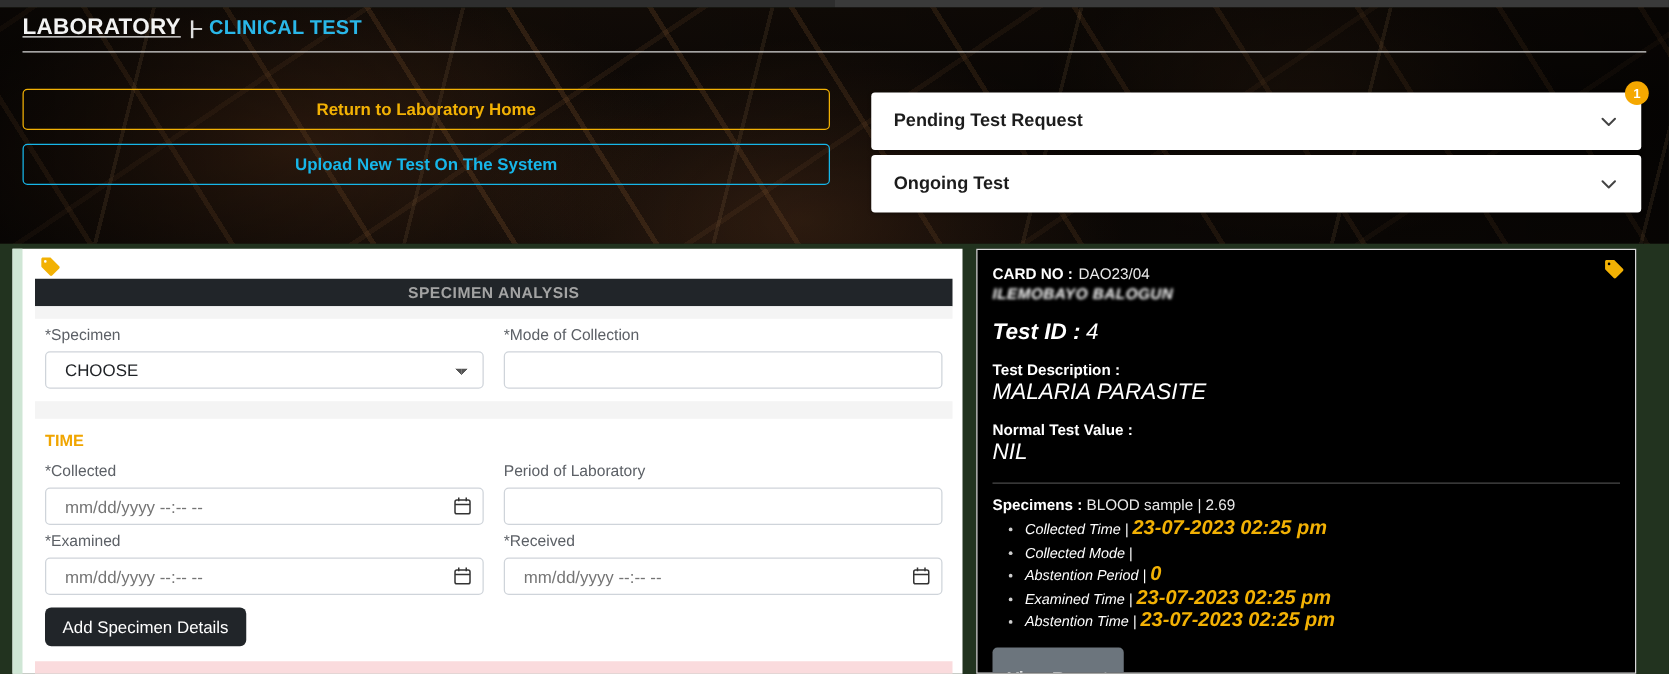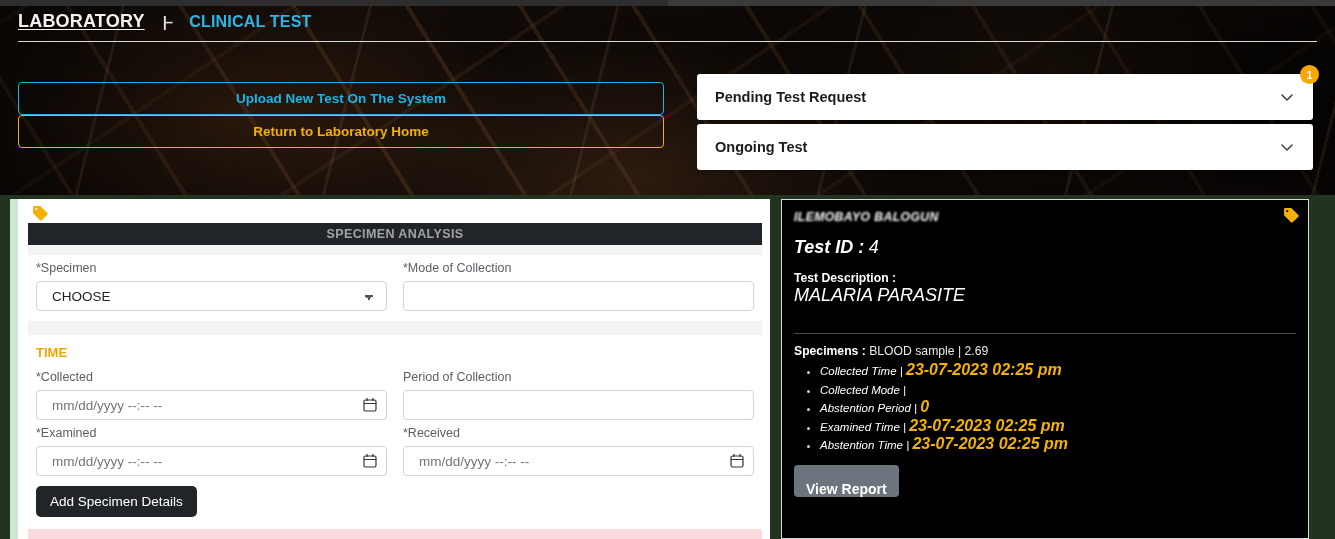--- a/index.html
+++ b/index.html
@@ -76,21 +76,21 @@
         rgba(200,150,95,0.00) 240px),
       linear-gradient(90deg, rgba(0,0,0,0.55) 0%, rgba(0,0,0,0.10) 30%, rgba(0,0,0,0.35) 62%, rgba(0,0,0,0.62) 100%);
   }
 
   
   .breadcrumb {
     position: absolute;
     left: 18px; top: 5px;
     display: flex;
     align-items: baseline;
-    gap: 18px;
+    gap: 7px;
     z-index: 5;
   }
   .crumb-lab {
     color: #f3f3f3;
     font-size: 18px;
     font-weight: 700;
     letter-spacing: .2px;
     text-decoration: underline;
     text-underline-offset: 2px;
   }
@@ -404,22 +404,22 @@
 
   <div class="breadcrumb">
     <span class="crumb-lab">LABORATORY</span>
     <span class="crumb-sep">|–</span>
     <span class="crumb-active">CLINICAL TEST</span>
   </div>
 
   <div class="header-rule"></div>
 
   <div class="hero-left-btns">
+    <div class="hero-btn amber">Return to Laboratory Home</div>
     <div class="hero-btn cyan">Upload New Test On The System</div>
-    <div class="hero-btn amber">Return to Laboratory Home</div>
   </div>
 
   <div class="accordion-wrap">
 
     <div class="accordion">
       <span class="accordion-label">Pending Test Request</span>
       <svg class="chev" viewBox="0 0 16 16" fill="none" stroke="currentColor" stroke-width="1.6">
         <path d="M3 6 L8 11 L13 6" stroke-linecap="round" stroke-linejoin="round"></path>
       </svg>
       <span class="badge">1</span>
@@ -472,21 +472,21 @@
           <label class="field-label">*Collected</label>
           <div class="date-input-wrap">
             <input class="field-input" type="text" placeholder="mm/dd/yyyy --:-- --" style="">
             <svg class="cal-icon" width="14" height="16" viewBox="0 0 14 16" fill="none" stroke="#333" stroke-width="1.2">
               <rect x="1" y="3" width="12" height="11" rx="1.5"></rect>
               <path d="M4 1v3M10 1v3M1 6.5h12"></path>
             </svg>
           </div>
         </div>
         <div class="field-col">
-          <label class="field-label">Period of Collection</label>
+          <label class="field-label">Period of Laboratory</label>
           <input class="field-input" type="text" value="" style="">
         </div>
       </div>
 
       <div class="field-row">
         <div class="field-col">
           <label class="field-label">*Examined</label>
           <div class="date-input-wrap">
             <input class="field-input" type="text" placeholder="mm/dd/yyyy --:-- --" style="">
             <svg class="cal-icon" width="14" height="16" viewBox="0 0 14 16" fill="none" stroke="#333" stroke-width="1.2">
@@ -515,36 +515,42 @@
   </div>
 
   <div class="test-card">
 
     <span class="tag-icon-right">
       <svg width="17" height="17" viewBox="0 0 24 24" fill="#f2b104">
         <path d="M1.5 11.2V3.2c0-.95.75-1.7 1.7-1.7h8c.45 0 .88.18 1.2.5l9.3 9.3c.66.66.66 1.74 0 2.4l-8 8c-.66.66-1.74.66-2.4 0L2 12.4a1.7 1.7 0 0 1-.5-1.2zM6 7.3a1.5 1.5 0 1 0 0-3 1.5 1.5 0 0 0 0 3z"></path>
       </svg>
     </span>
 
+    <p class="c-line">
+      <span class="c-key">CARD NO :</span>
+      <span class="c-val">DAO23/04</span>
+    </p>
     <p class="c-name">ILEMOBAYO BALOGUN</p>
 
     <div class="c-gap"></div>
 
     <p class="c-line">
       <span class="c-italic">Test ID :</span>
       <span class="c-italic" style="font-weight:400">4</span>
     </p>
 
     <div class="c-gap"></div>
 
     <p class="c-key">Test Description :</p>
     <p class="c-italic" style="font-weight:400">MALARIA PARASITE</p>
 
     <div class="c-gap"></div>
 
+    <p class="c-key">Normal Test Value :</p>
+    <p class="c-italic" style="font-weight:400">NIL</p>
 
     <div class="card-rule"></div>
 
     <p class="spec-head">
       <span class="c-key">Specimens :</span>
       <span class="c-val">BLOOD sample | 2.69</span>
     </p>
 
     <ul class="spec-list">
       <li>

